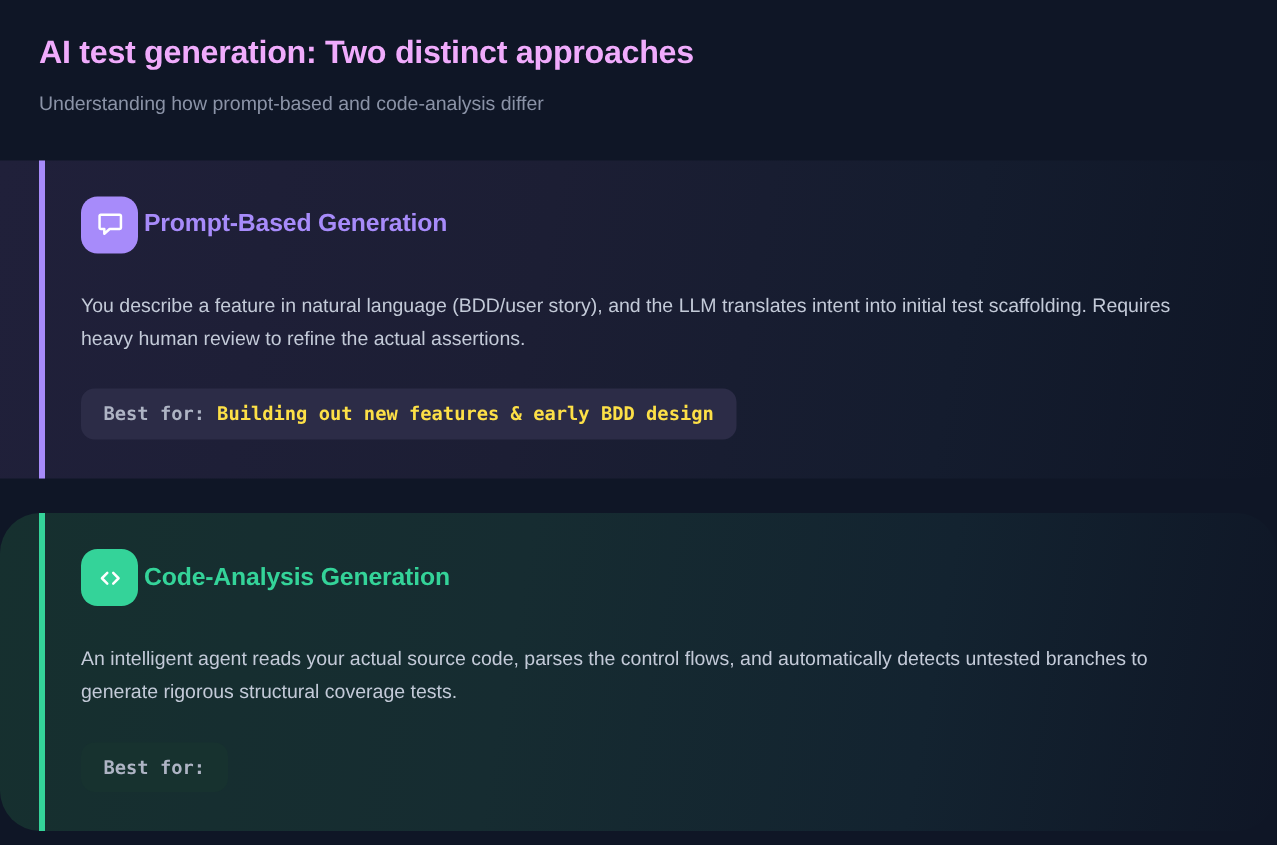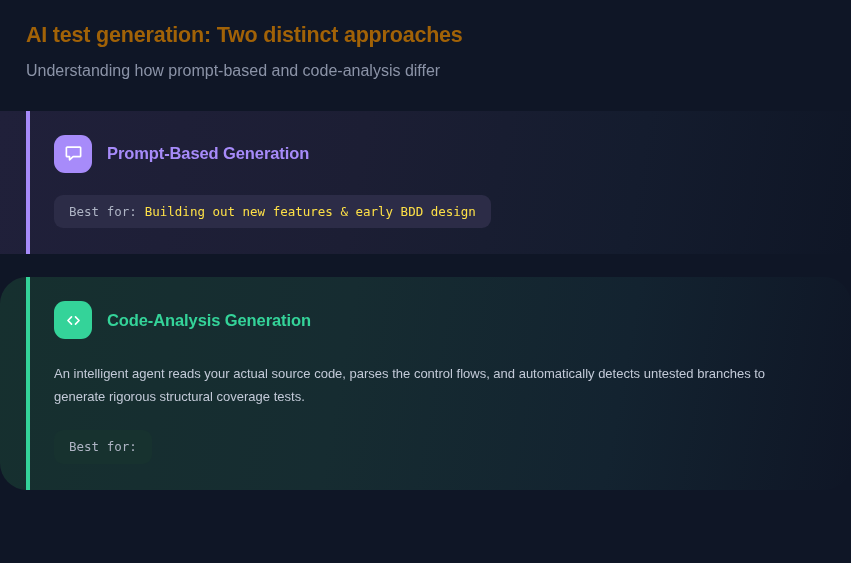--- a/index.html
+++ b/index.html
@@ -26,27 +26,27 @@
 
   
   .header {
     padding: 22px 26px 0 26px;
   }
 
   .page-title {
     font-size: 21.5px;
     font-weight: bold;
     letter-spacing: -0.2px;
-    color: #a16207;
+    color: #f0abfc;
     line-height: 1.25;
   }
 
   .page-subtitle {
     margin-top: 12px;
-    font-size: 16px;
+    font-size: 13px;
     color: #8b93a7;
     line-height: 1.3;
   }
 
   
   .cards {
     margin-top: 29px;
   }
 
   .card {
@@ -72,21 +72,21 @@
   .card.green {
     background: linear-gradient(100deg, #16302f 0%, #162c31 40%, #132330 72%, #0f1626 100%);
     border-radius: 27px;
   }
   .card.green .card-accent { background: #34d399; }
 
   
   .card-head {
     display: flex;
     align-items: center;
-    gap: 15px;
+    gap: 4px;
   }
 
   .card-icon {
     width: 38px;
     height: 38px;
     border-radius: 11px;
     display: flex;
     align-items: center;
     justify-content: center;
     flex: 0 0 auto;
@@ -120,20 +120,21 @@
     margin-top: 22px;
     display: inline-flex;
     align-items: flex-start;
     gap: 8px;
     padding: 9px 15px;
     border-radius: 9px;
     font-family: "DejaVu Sans Mono", "Liberation Mono", monospace;
     font-size: 12.5px;
     line-height: 1.25;
     white-space: nowrap;
+    font-weight: bold;
   }
 
   .card-badge.purple { background: #2c2c47; }
   .card-badge.green  { background: #17322f; }
 
   .badge-label { color: #aeb4c4; }
   .badge-value.purple { color: #fde047; }
   .badge-value.green  { color: #4fdcab; }
 </style>
 </head>
@@ -153,20 +154,21 @@
 
       <div class="card-head">
         <div class="card-icon purple">
           <svg width="19" height="19" viewBox="0 0 24 24" fill="none" stroke="#ffffff" stroke-width="2.1" stroke-linecap="round" stroke-linejoin="round">
             <path d="M20 4H4a1 1 0 0 0-1 1v10a1 1 0 0 0 1 1h3v4l4.5-4H20a1 1 0 0 0 1-1V5a1 1 0 0 0-1-1z"></path>
           </svg>
         </div>
         <div class="card-title purple">Prompt-Based Generation</div>
       </div>
 
+      <div class="card-body">You describe a feature in natural language (BDD/user story), and the LLM translates intent into initial test scaffolding. Requires heavy human review to refine the actual assertions.</div>
 
       <div class="card-badge purple">
         <span class="badge-label">Best for:</span>
         <span class="badge-value purple">Building out new features &amp; early BDD design</span>
       </div>
     </div>
 
     <div class="card green">
       <div class="card-accent"></div>
 

